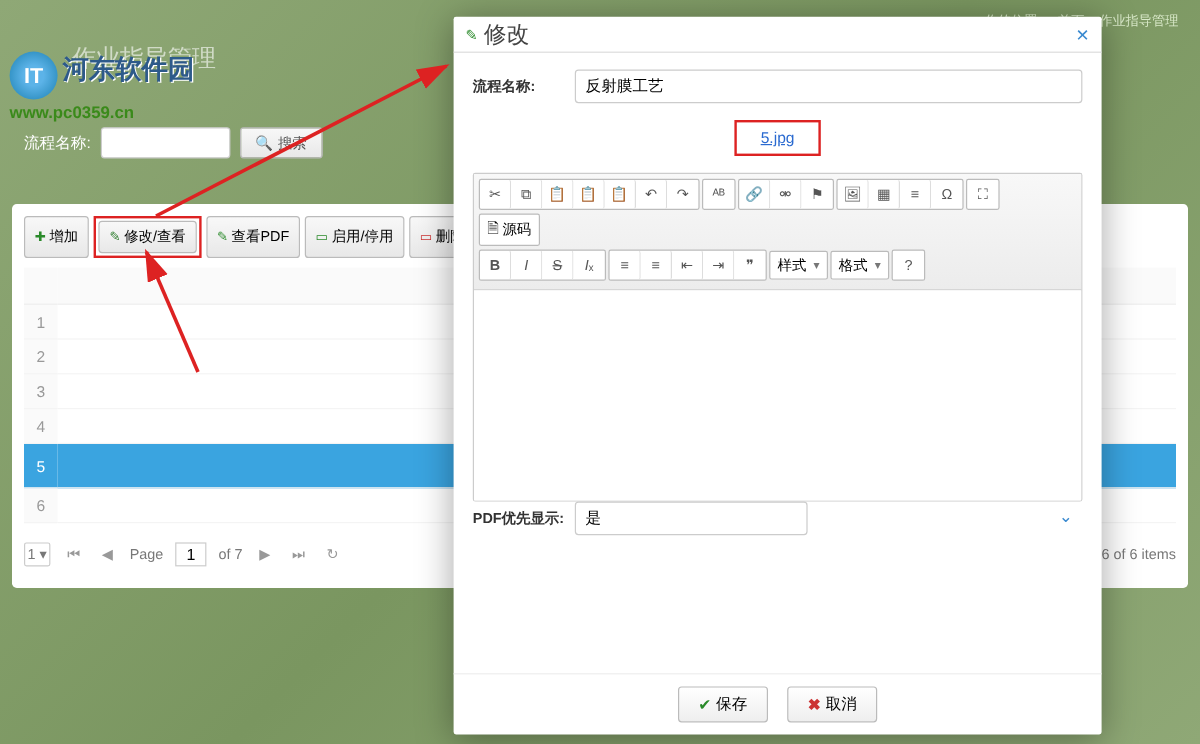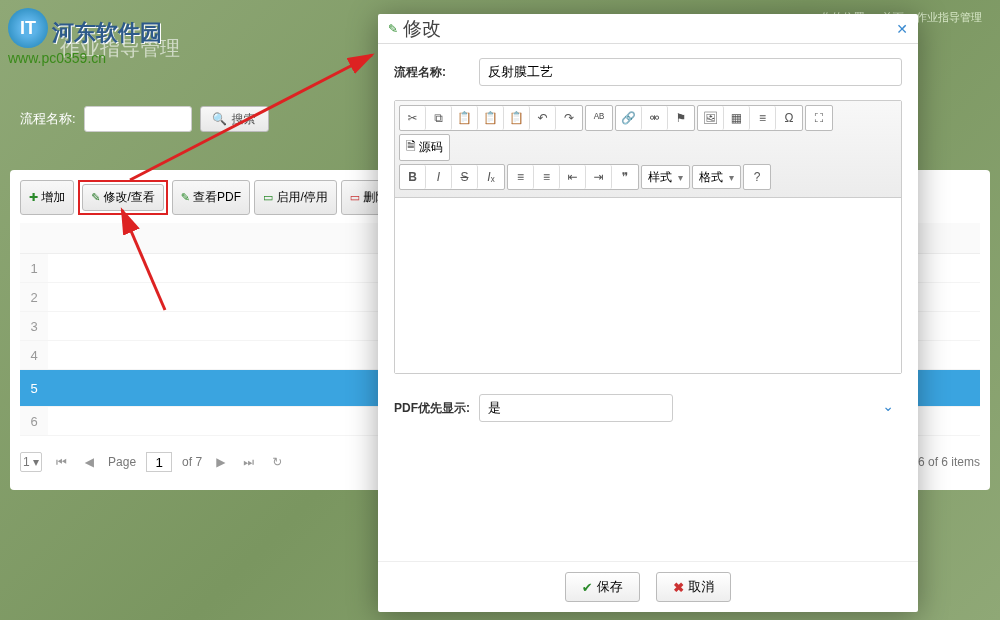--- a/index.html
+++ b/index.html
@@ -1,23 +1,23 @@
 <!DOCTYPE html>
 <html><head>
 <meta charset="utf-8">
 <style>
 * { box-sizing: border-box; margin: 0; padding: 0; font-family: Arial, "Microsoft YaHei", sans-serif; }
 body { width: 1000px; height: 620px; background: linear-gradient(135deg, #8fa876 0%, #7a9660 50%, #8fa876 100%); position: relative; overflow: hidden; }
 
 
 .watermark { position: absolute; top: 8px; left: 8px; z-index: 200; }
-.wm-logo { display: inline-flex; align-items: flex-end; }
+.wm-logo { display: inline-flex; align-items: flex-start; margin-top: 35px; }
 .wm-circle { width: 40px; height: 40px; border-radius: 50%; background: radial-gradient(circle, #5cb3e8 30%, #1a7fb0 100%); display: flex; align-items: center; justify-content: center; color: #fff; font-weight: bold; font-size: 18px; }
 .wm-text { color: #2d5a8a; font-size: 22px; font-weight: bold; margin-left: 4px; text-shadow: 1px 1px 0 #fff; }
-.wm-url { color: #3a8a1a; font-size: 14px; font-weight: normal; margin-top: 2px; display: block; }
+.wm-url { color: #3a8a1a; font-size: 14px; font-weight: bold; margin-top: 2px; display: block; }
 
 
 .breadcrumb { position: absolute; top: 10px; right: 18px; font-size: 11px; color: #d8e8c8; }
 .breadcrumb a { color: #d8e8c8; text-decoration: none; }
 
 
 .page-title { position: absolute; top: 35px; left: 60px; font-size: 20px; color: #fff; opacity: 0.6; }
 
 
 .search-bar { position: absolute; top: 106px; left: 20px; display: flex; align-items: center; gap: 8px; }
@@ -190,20 +190,21 @@
   <div class="m-head">
     <span class="pen">✎</span>
     <span class="title">修改</span>
     <span class="close">✕</span>
   </div>
   <div class="m-body">
     <div class="frow">
       <label>流程名称:</label>
       <input type="text" value="反射膜工艺" style="">
     </div>
+    <div class="link-row"><span><a href="#">5.jpg</a></span></div>
 
     <div class="editor">
       <div class="etoolbar">
         <div class="erow">
           <div class="egrp">
             <button class="ebtn">✂</button>
             <button class="ebtn">⧉</button>
             <button class="ebtn">📋</button>
             <button class="ebtn">📋</button>
             <button class="ebtn">📋</button>
@@ -261,21 +262,21 @@
               <span>格式</span>
             </div>
           <div class="egrp">
               <button class="ebtn">?</button>
             </div>
         </div>
       </div>
       <div class="earea"></div>
     </div>
 
-    <div class="frow" style="margin-top:20px">
+    <div class="frow" style="">
       <label>PDF优先显示:</label>
       <div class="pdf-wrap"><input class="pdf-sel" type="text" readonly="" value="是" style=""></div>
     </div>
   </div>
   <div class="m-foot">
     <button class="btn">
         <span class="chk">✔</span>
         <span>保存</span>
       </button>
     <button class="btn">

